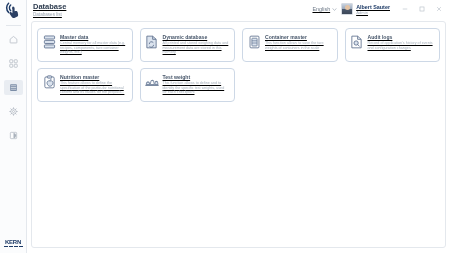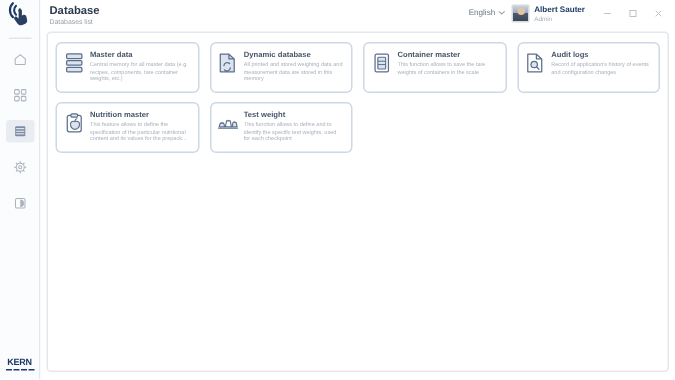--- a/index.html
+++ b/index.html
@@ -63,20 +63,21 @@
   .kern-bars { display: flex; gap: 1px; margin-top: 1px; }
   .kern-bars i { display: block; width: 4px; height: 1.5px; background: #1d3a66; }
 
   
   .main {
     flex: 1;
     display: flex;
     flex-direction: column;
     min-width: 0;
     background: #ffffff;
+    text-decoration: underline;
   }
 
   
   .header {
     height: 21px;
     display: flex;
     align-items: flex-start;
     padding: 2px 4px 0 6px;
     background: #ffffff;
     flex: 0 0 21px;

